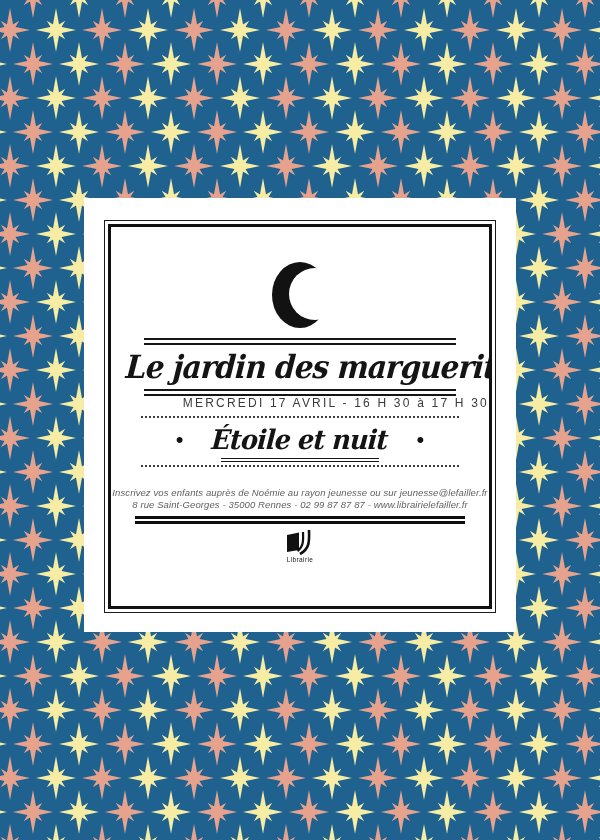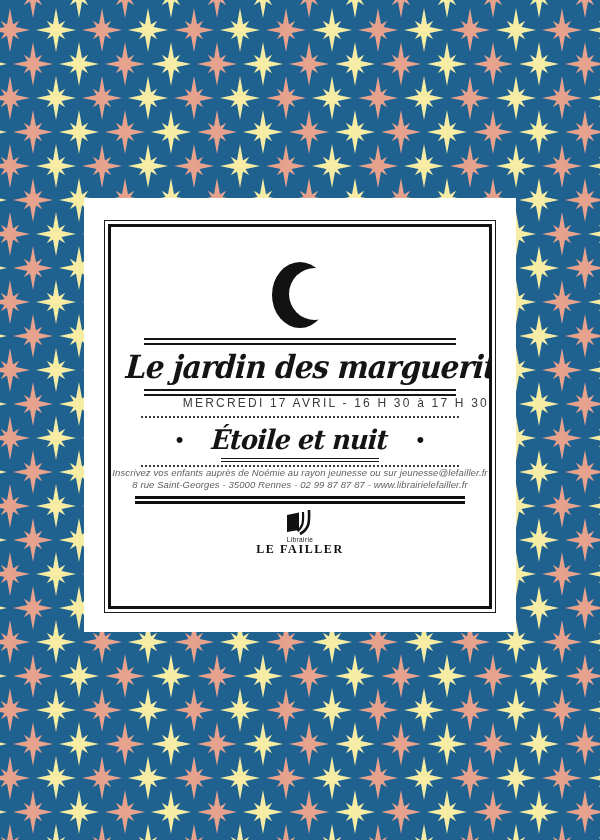--- a/index.html
+++ b/index.html
@@ -71,21 +71,21 @@
   .event-name{font-size:27px;line-height:34px;transform:skewX(-4deg) scaleX(.95);white-space:nowrap;}
   .event-underline{
     width:158px;height:2px;margin:1px auto 0;
     border-top:1.5px solid #151515;border-bottom:1.5px solid #151515;
   }
   .audience{
     margin-top:4px;font-size:12.5px;line-height:13px;
     letter-spacing:2.6px;color:#2e2e2e;white-space:nowrap;
   }
   .info{
-    margin-top:0;
+    margin-top:20px;
     font-style:italic;
     font-size:9.5px;line-height:12px;
     color:#5f5f5f;letter-spacing:.1px;white-space:nowrap;
   }
   .info-2{margin-top:0;}
   .footer-rule{
     width:330px;height:2px;margin:5px auto 0;
     border-top:3px solid #0d0d0d;border-bottom:3px solid #0d0d0d;
   }
   .logo{margin-top:6px;}
@@ -157,19 +157,18 @@
 
         <div class="footer-rule"></div>
 
         <div class="logo">
           <svg width="34" height="26" viewBox="0 0 34 26" aria-hidden="true">
             <path d="M4,5 L16,2.5 L16,20 L4,22 Z" fill="#111"></path>
             <path d="M20,2 C20.5,12 20,17 14.5,21" stroke="#111" stroke-width="2.2" fill="none"></path>
             <path d="M26,0 C26.5,13 26,19 17,24" stroke="#111" stroke-width="2.6" fill="none"></path>
           </svg>
           <div class="logo-librairie">Librairie</div>
-          <div class="logo-name">LE FAILLER</div>
         </div>
 
       </div>
     </div>
   </div>
 </div>
 
 </body></html>

